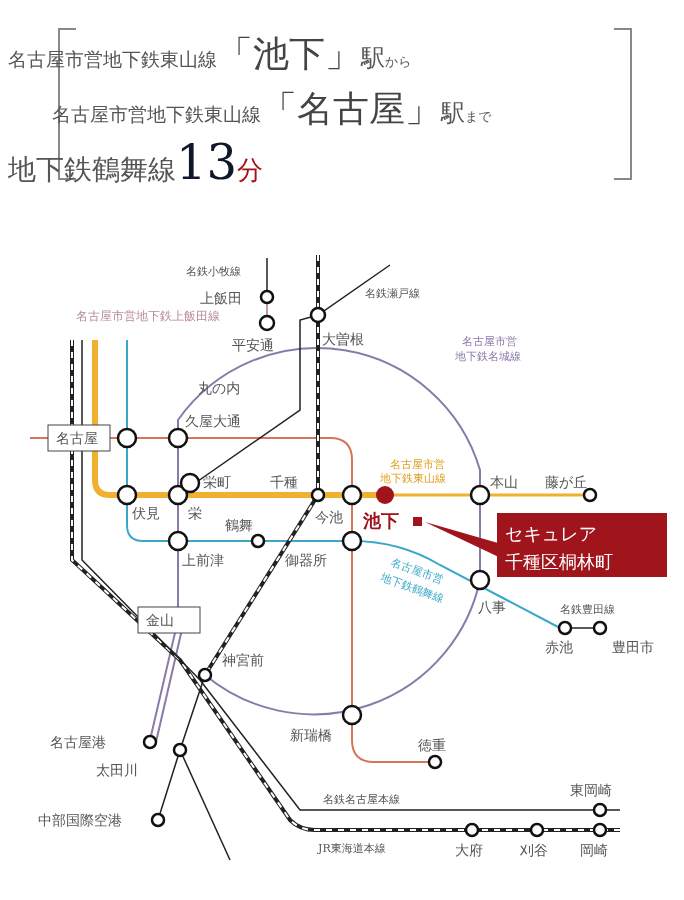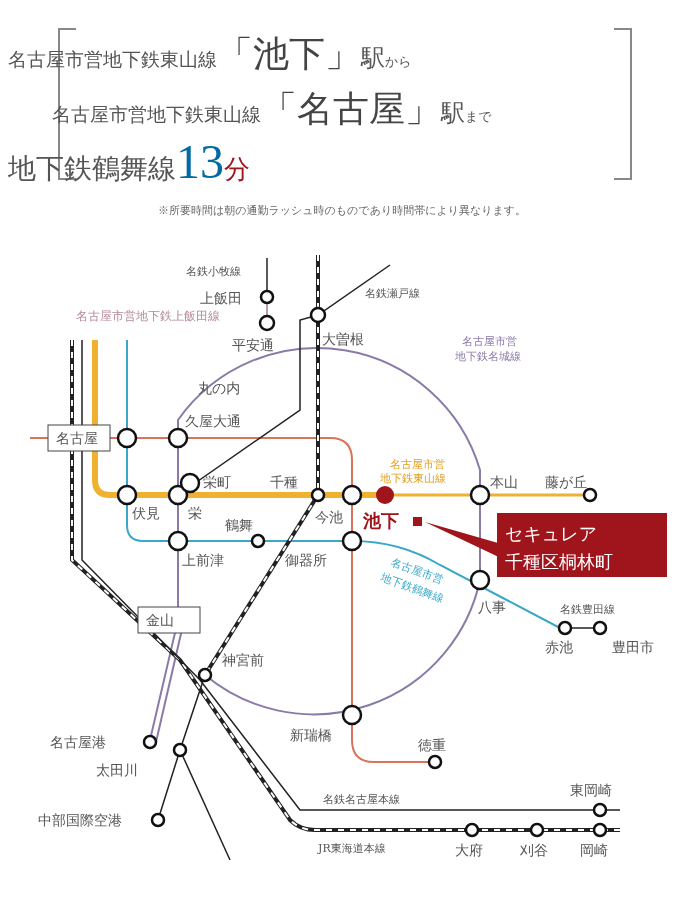--- a/index.html
+++ b/index.html
@@ -7,41 +7,40 @@
   .header{position:absolute;left:0;top:0;width:684px;height:230px;}
   .bracket{position:absolute;top:28px;width:16px;height:148px;border:2px solid #888;}
   .bracket.l{left:58px;border-right:none;}
   .bracket.r{right:52px;border-left:none;}
   .line{position:absolute;left:0;width:684px;text-align:left;color:#555;white-space:nowrap;padding-left:8px;}
   .l1{top:30px;font-size:19px;}
   .l2{top:85px;font-size:19px;margin-left:44px;}
   .l3{top:134px;font-size:28px;}
   .big{font-size:36px;color:#444;}
   .small{font-size:13px;}
-  .red{color:#0369a1;font-size:48px;font-family:Liberation Serif, serif;}
+  .red{color:#0f172a;font-size:48px;}
   .note{position:absolute;top:203px;left:0;width:684px;text-align:center;font-size:11px;color:#666;}
   svg{position:absolute;left:0;top:0;}
   svg text{font-family:"DejaVu Serif","Liberation Serif",serif;}
 </style>
 </head>
 <body>
 
 <div class="header">
   <div class="bracket l"></div>
   <div class="bracket r"></div>
   <div class="line l1">
     <span>名古屋市営地下鉄東山線</span><span class="big">「池下」</span><span style="font-size:24px">駅</span><span class="small">から</span>
   </div>
   <div class="line l2">
     <span>名古屋市営地下鉄東山線</span><span class="big">「名古屋」</span><span style="font-size:24px">駅</span><span class="small">まで</span>
   </div>
   <div class="line l3">
     <span>地下鉄鶴舞線</span><span class="red">13</span><span style="color:#a0141c;font-size:26px">分</span>
   </div>
-  <div class="note">※所要時間は朝の通勤ラッシュ時のものであり時間帯により異なります。</div>
 </div>
 
 <svg width="684" height="900">
   <defs>
     <pattern id="tk" width="8" height="8" patternUnits="userSpaceOnUse"></pattern>
   </defs>
 
   <path d="M178,490 L178,420 A170,170 0 0 1 480,470 L480,580 A170,170 0 0 1 205,675" fill="none" stroke="#8a7aa8" stroke-width="2"></path>
 
   <path d="M178,490 L178,620 L150,740" fill="none" stroke="#8a7aa8" stroke-width="2"></path>

